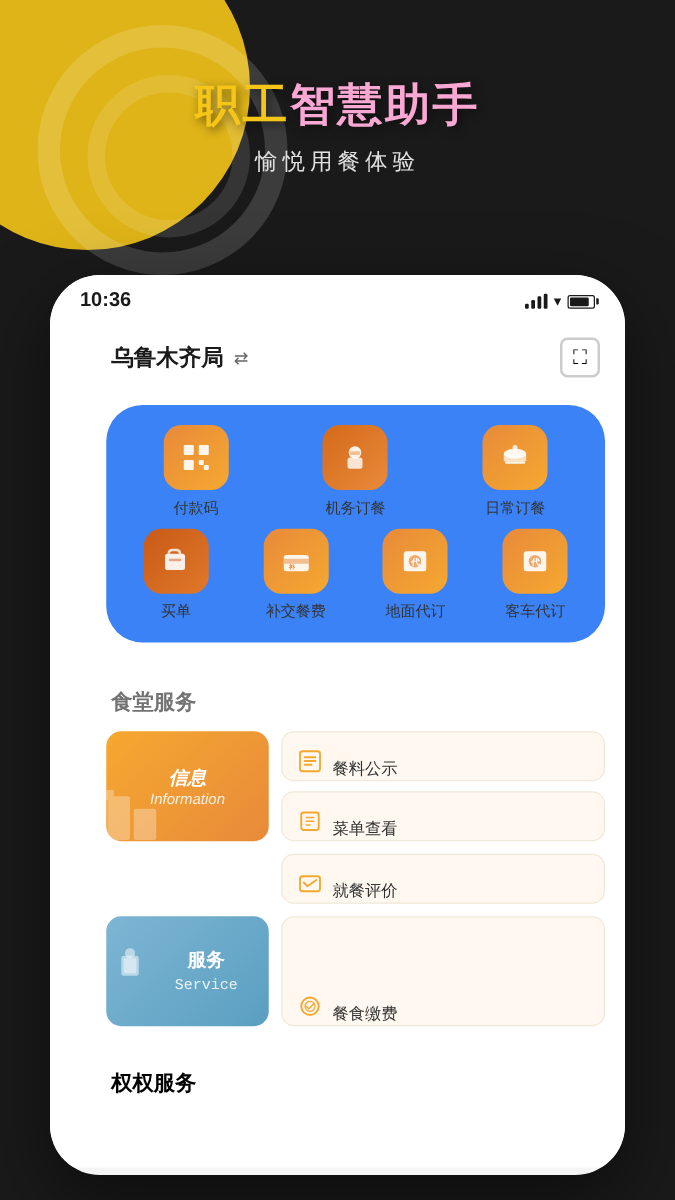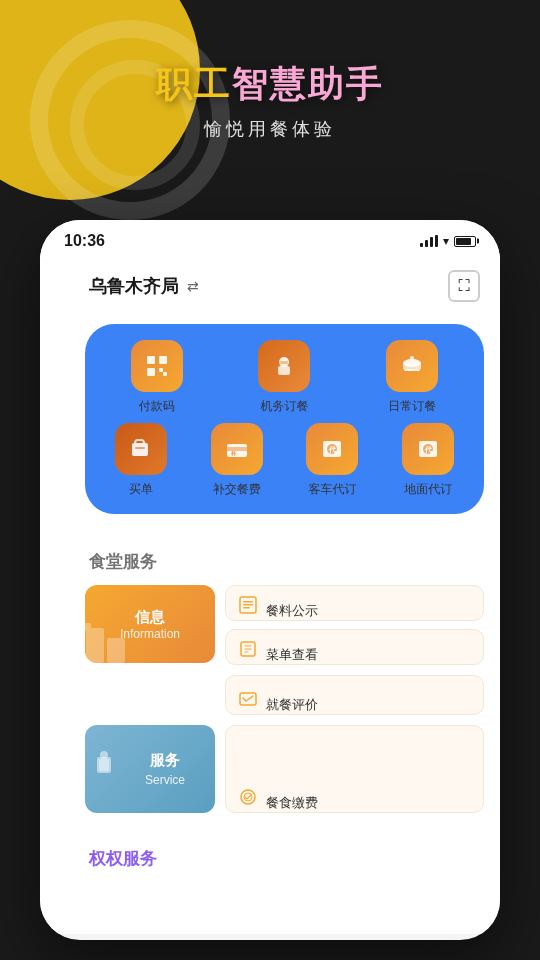--- a/index.html
+++ b/index.html
@@ -257,20 +257,21 @@
       background: linear-gradient(135deg, #f5a830, #e88a3a);
       border-radius: 12px;
       display: flex;
       flex-direction: column;
       align-items: center;
       justify-content: center;
       flex-shrink: 0;
     }
     .canteen-info-card.service {
       background: linear-gradient(135deg, #7eb5d4, #5a9fc0);
+      font-family: Liberation Mono, monospace;
     }
     .canteen-info-title {
       font-size: 15px;
       font-weight: 600;
       color: #fff;
     }
     .canteen-info-sub {
       font-size: 12px;
       color: rgba(255,255,255,0.85);
     }
@@ -300,21 +301,21 @@
     }
 
     
     .bottom-section-title {
       padding: 8px 20px 4px;
       background: #fff;
     }
     .bottom-section-title-text {
       font-size: 17px;
       font-weight: 700;
-      color: #8b5cf6;
+      color: #000000;
     }
 
     
     .app-content::-webkit-scrollbar { display: none; }
   </style>
 </head>
 <body>
 
 <div class="bg-circle-1"></div>
 <div class="bg-circle-2"></div>
@@ -411,51 +412,51 @@
             <div class="grid-icon-wrap repay">
               <svg width="28" height="28" viewBox="0 0 28 28">
                 <rect x="4" y="9" width="20" height="13" rx="2" fill="white" opacity="0.9"></rect>
                 <rect x="4" y="12" width="20" height="4" fill="#e88a3a" opacity="0.5"></rect>
                 <text x="8" y="20" font-size="5" fill="#e88a3a" font-weight="bold">补</text>
               </svg>
             </div>
             <span class="grid-item-label">补交餐费</span>
           </div>
           <div class="grid-item">
-            <div class="grid-icon-wrap bus">
+            <div class="grid-icon-wrap ground">
               <svg width="28" height="28" viewBox="0 0 28 28">
                 <rect x="5" y="6" width="18" height="16" rx="2" fill="white" opacity="0.9"></rect>
                 <circle cx="14" cy="14" r="5" fill="#e88a3a" opacity="0.7"></circle>
                 <text x="11" y="17" font-size="7" fill="white" font-weight="bold">代</text>
               </svg>
             </div>
-            <span class="grid-item-label">客车代订</span>
-          </div>
-          <div class="grid-item">
-            <div class="grid-icon-wrap ground">
+            <span class="grid-item-label">地面代订</span>
+          </div>
+          <div class="grid-item">
+            <div class="grid-icon-wrap bus">
               <svg width="28" height="28" viewBox="0 0 28 28">
                 <rect x="5" y="6" width="18" height="16" rx="2" fill="white" opacity="0.9"></rect>
                 <circle cx="14" cy="14" r="5" fill="#e88a3a" opacity="0.7"></circle>
                 <text x="11" y="17" font-size="7" fill="white" font-weight="bold">代</text>
               </svg>
             </div>
-            <span class="grid-item-label">地面代订</span>
+            <span class="grid-item-label">客车代订</span>
           </div>
         </div>
       </div>
     </div>
 
     <div class="section-title-area">
       <span class="section-title">食堂服务</span>
     </div>
 
     <div class="canteen-section">
 
       <div class="canteen-row">
-        <div class="canteen-info-card" style="height:78px; position:relative; overflow:hidden;">
+        <div class="canteen-info-card" style="height:88px; position:relative; overflow:hidden;font-style:italic;">
 
           <div style="position:absolute; bottom:-4px; left:-4px; opacity:0.3;">
             <svg width="60" height="50" viewBox="0 0 60 50">
               <rect x="5" y="15" width="18" height="35" rx="2" fill="white"></rect>
               <rect x="26" y="25" width="18" height="25" rx="2" fill="white"></rect>
               <rect x="2" y="10" width="8" height="8" rx="1" fill="white"></rect>
             </svg>
           </div>
           <span class="canteen-info-title">信息</span>
           <span class="canteen-info-sub">Information</span>

